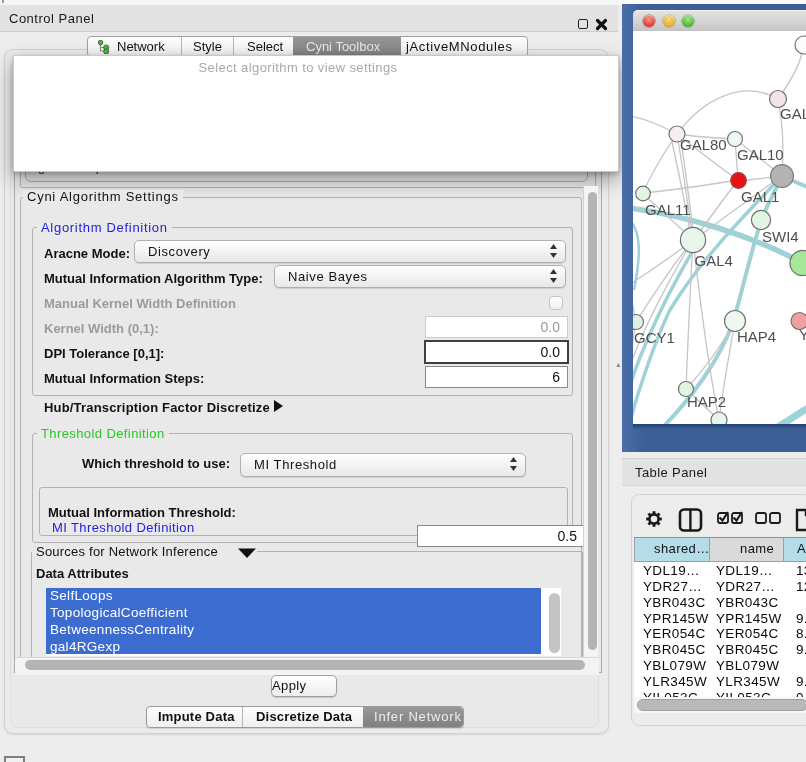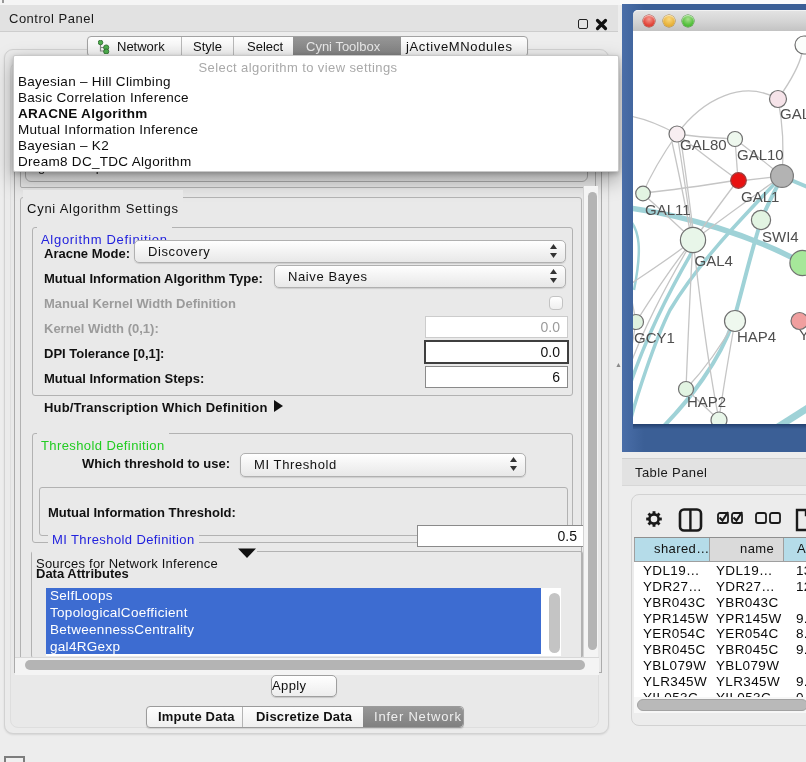--- a/index.html
+++ b/index.html
@@ -1,21 +1,21 @@
 <!DOCTYPE html>
 <html><head>
 <meta charset="utf-8">
 <style>
   html,body{margin:0;padding:0;}
   body{width:806px;height:762px;overflow:hidden;background:#ededed;
        font-family:"Liberation Sans",sans-serif;position:relative;}
   .abs{position:absolute;}
   .bold{font-weight:bold;}
   .grp{position:absolute;border:1px solid #b2b2b2;border-radius:3px;}
-  .grptitle{position:absolute;background:#e9e9e9;padding:12px 4px;font-size:13px;line-height:14px;letter-spacing:0.4px;}
+  .grptitle{position:absolute;background:#e9e9e9;padding:0 4px;font-size:13px;line-height:14px;letter-spacing:0.4px;}
   .lbl{position:absolute;font-size:13px;font-weight:bold;color:#111;}
   .combo{position:absolute;border:1px solid #b0b0b0;border-radius:5px;
      background:linear-gradient(#ffffff,#f4f4f4 45%,#e8e8e8);
      box-shadow:0 1px 1px rgba(0,0,0,0.12);font-size:13px;color:#111;}
   .combo .ct{position:absolute;left:13px;top:3px;letter-spacing:0.6px;}
   .combo .car{position:absolute;right:7px;top:2px;width:9px;height:16px;}
   .inp{position:absolute;background:#fff;font-size:14px;color:#111;text-align:right;}
   .inp span{position:absolute;right:7px;top:2px;}
 </style>
 </head>
@@ -55,28 +55,20 @@
 
 <div class="abs" style="left:20px;top:86px;width:574px;height:45px;border:1px solid #b3b3b3;border-radius:2px;"></div>
 <div class="abs" style="left:300px;top:100px;width:285px;height:22px;border:1px solid #88a8dc;border-radius:5px;background:linear-gradient(#fff,#e9e9e9);box-shadow:0 0 3px 2.5px rgba(100,155,240,0.75);"></div>
 <div class="abs" style="left:20px;top:140px;width:574px;height:46px;border:1px solid #b3b3b3;border-radius:2px;"></div>
 <div class="abs" style="left:25px;top:155px;width:561px;height:25px;border:1px solid #adadad;border-radius:6px;background:linear-gradient(#fdfdfd,#e6e6e6);overflow:hidden;">
     <span style="position:absolute;left:12px;top:3px;font-size:13px;color:#222;">gal4RGexp</span>
   </div>
 
 <div class="abs" style="left:13px;top:55px;width:568px;height:115px;background:#fff;border:1px solid #c9c9c9;border-radius:2px;box-shadow:0 8px 20px rgba(0,0,0,0.35),0 2px 5px rgba(0,0,0,0.22);padding-left:36px;">
   <div class="abs" style="left:0;top:4px;width:568px;text-align:center;font-size:13px;color:#a9a9a9;letter-spacing:0.4px;">Select algorithm to view settings</div>
-  <div class="abs" style="left:4px;top:18px;font-size:13.5px;line-height:16px;color:#0c0c0c;letter-spacing:0.3px;">
-    Bayesian – Hill Climbing<br>
-    Basic Correlation Inference<br>
-    <span class="bold">ARACNE Algorithm</span><br>
-    Mutual Information Inference<br>
-    Bayesian – K2<br>
-    Dream8 DC_TDC Algorithm
-  </div>
 </div>
 
 <div class="grp" style="left:20px;top:197px;width:560px;height:470px;"></div>
 <div class="grptitle" style="left:23px;top:190px;color:#111;letter-spacing:0.75px;">Cyni Algorithm Settings</div>
 
 <div class="grp" style="left:32px;top:227px;width:539px;height:167px;"></div>
 <div class="grptitle" style="left:37px;top:221px;color:#2222dd;letter-spacing:0.7px;">Algorithm Definition</div>
 
 <div class="lbl" style="left:44px;top:246px;">Aracne Mode:</div>
 <div class="combo" style="left:134px;top:240px;width:430px;height:21px;">
@@ -102,21 +94,21 @@
   </div>
 <div class="lbl" style="left:44px;top:346px;">DPI Tolerance [0,1]:</div>
 <div class="inp" style="left:424px;top:340px;width:141px;height:20px;border:2px solid #3f3f3f;">
     <span>0.0</span>
   </div>
 <div class="lbl" style="left:44px;top:371px;">Mutual Information Steps:</div>
 <div class="inp" style="left:425px;top:366px;width:141px;height:20px;border:1px solid #8a8a8a;">
     <span>6</span>
   </div>
 
-<div class="lbl" style="left:44px;top:400px;letter-spacing:0.18px;">Hub/Transcription Which Definition</div>
+<div class="lbl" style="left:44px;top:400px;letter-spacing:0.18px;">Hub/Transcription Factor Discretize</div>
 <svg class="abs" style="left:272px;top:399px;" width="12" height="14" viewBox="0 0 12 14">
     <path d="M2,1 L11,7 L2,13 Z" fill="#111"></path>
   </svg>
 
 <div class="grp" style="left:32px;top:433px;width:539px;height:108px;"></div>
 <div class="grptitle" style="left:37px;top:427px;color:#22cc22;">Threshold Definition</div>
 <div class="lbl" style="left:82px;top:456px;">Which threshold to use:</div>
 <div class="combo" style="left:240px;top:453px;width:284px;height:22px;">
   <span class="ct">MI Threshold</span>
   <svg class="car" viewBox="0 0 9 16">

